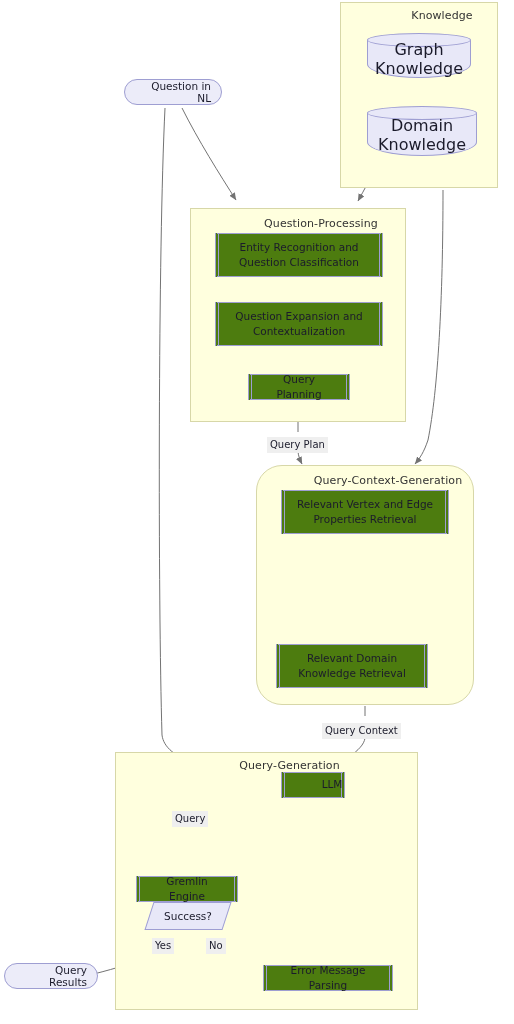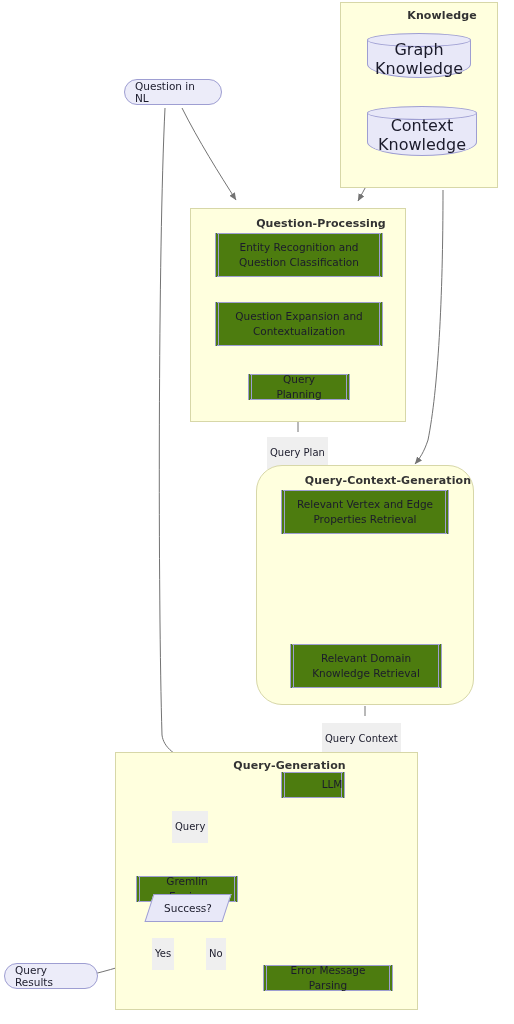--- a/index.html
+++ b/index.html
@@ -13,21 +13,21 @@
   .subgraph{
     position:absolute;
     background:#ffffde;
     border:1px solid #d7d7a8;
     box-sizing:border-box;
   }
   .subgraph-title{
     position:absolute;left:0;right:0;
     text-align:center;
     font-size:11px;
-    font-weight:bold;
+    font-weight:normal;
     color:#333333;
     letter-spacing:.1px;
     padding-left:46px;
   }
 
   
   .node{
     position:absolute;
     box-sizing:border-box;
     background:#4d7c0f;
@@ -46,20 +46,21 @@
   
   .stadium{
     position:absolute;
     box-sizing:border-box;
     background:#ececf9;
     border:1px solid #9e9ed2;
     border-radius:999px;
     display:flex;align-items:center;justify-content:center;
     font-size:10.5px;color:#1b1b2b;
     padding:12px 10px;
+    text-align:right;
   }
 
   
   .cyl{position:absolute;}
   .cyl .cyl-body{
     position:absolute;left:0;right:0;top:7px;bottom:0;
     background:#e8e8f8;
     border-left:1px solid #9e9ed2;
     border-right:1px solid #9e9ed2;
     border-bottom:1px solid #9e9ed2;
@@ -77,38 +78,38 @@
   .cyl .cyl-label{
     position:absolute;left:0;right:0;top:7px;bottom:0;
     display:flex;align-items:center;justify-content:center;
     font-size:16px;color:#1b1b2b;text-align:center;
   }
 
   
   .para{
     position:absolute;
     display:flex;align-items:center;justify-content:center;
-    font-size:10.5px;color:#1b1b2b;
+    font-size:10.5px;color:#1b1b2b;margin-top:8px;
   }
   .para .para-shape{
     position:absolute;left:0;top:0;right:0;bottom:0;
     background:#e8e8f8;
     border:1px solid #9e9ed2;
     transform:skewX(-18deg);
     box-sizing:border-box;
   }
   .para .para-text{position:relative;z-index:2;}
 
   
   .edge-label{
     position:absolute;
     background:#efefef;
     color:#1b1b2b;
     font-size:10px;
-    padding:10px 3px;
+    padding:2px 3px;
     white-space:nowrap;
     line-height:1.2;
   }
 
   
   #edges{position:absolute;left:0;top:0;width:514px;height:1024px;pointer-events:none;}
   .ln{fill:none;stroke:#737373;stroke-width:1;}
 </style>
 </head>
 <body>
@@ -152,21 +153,21 @@
 
   <div class="cyl" style="left:367px;top:33px;width:104px;height:45px;">
     <div class="cyl-body"></div>
     <div class="cyl-top"></div>
     <div class="cyl-label">Graph Knowledge</div>
   </div>
 
   <div class="cyl" style="left:367px;top:106px;width:110px;height:50px;">
     <div class="cyl-body"></div>
     <div class="cyl-top"></div>
-    <div class="cyl-label">Context Knowledge</div>
+    <div class="cyl-label">Domain Knowledge</div>
   </div>
 
   <div class="stadium" style="left:124px;top:79px;width:98px;height:26px;">
     <span>Question in NL</span>
   </div>
 
   <div class="subgraph" style="left:190px;top:208px;width:216px;height:214px;">
     <div class="subgraph-title" style="top:8px;">Question-Processing</div>
   </div>
 
@@ -195,21 +196,21 @@
   </div>
 
   <div class="node" style="left:281px;top:490px;width:168px;height:44px;">
     <span>
       <span>Relevant Vertex and Edge</span>
       <span>Properties Retrieval</span>
     </span>
   </div>
 
 
-  <div class="node" style="left:290px;top:644px;width:152px;height:44px;">
+  <div class="node" style="left:276px;top:644px;width:152px;height:44px;">
     <span>
       <span>Relevant Domain</span>
       <span>Knowledge Retrieval</span>
     </span>
   </div>
 
   <div class="edge-label" style="left:322px;top:723px;">Query Context</div>
 
   <div class="subgraph" style="left:115px;top:752px;width:303px;height:258px;">
     <div class="subgraph-title" style="top:6px;">Query-Generation</div>

